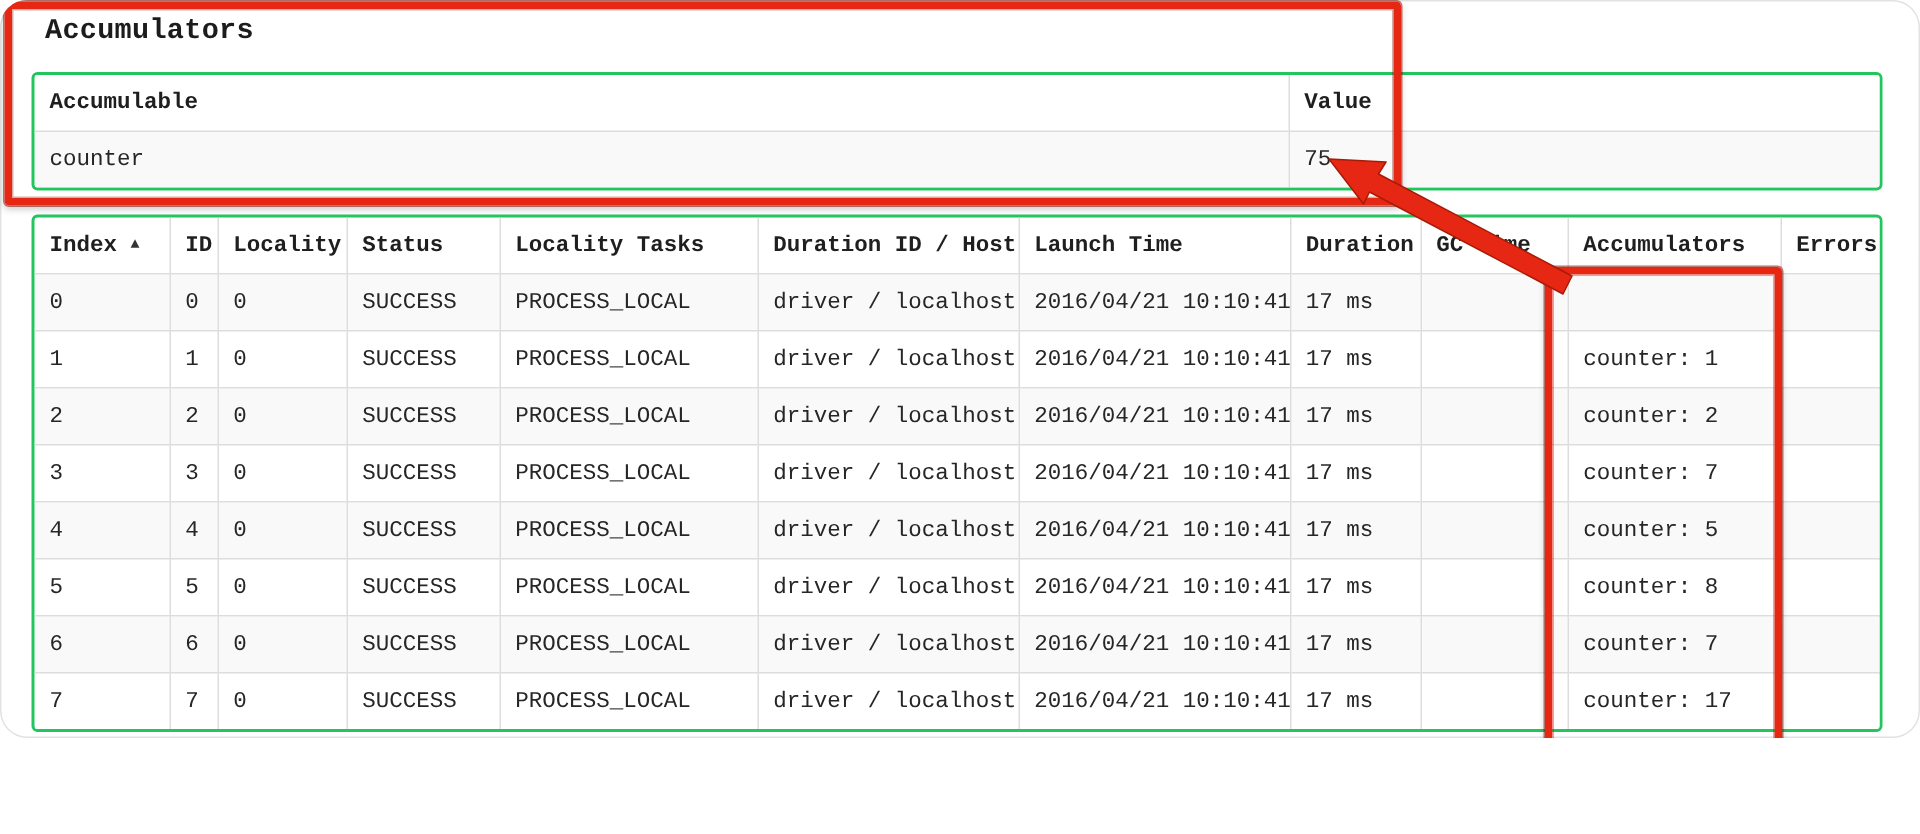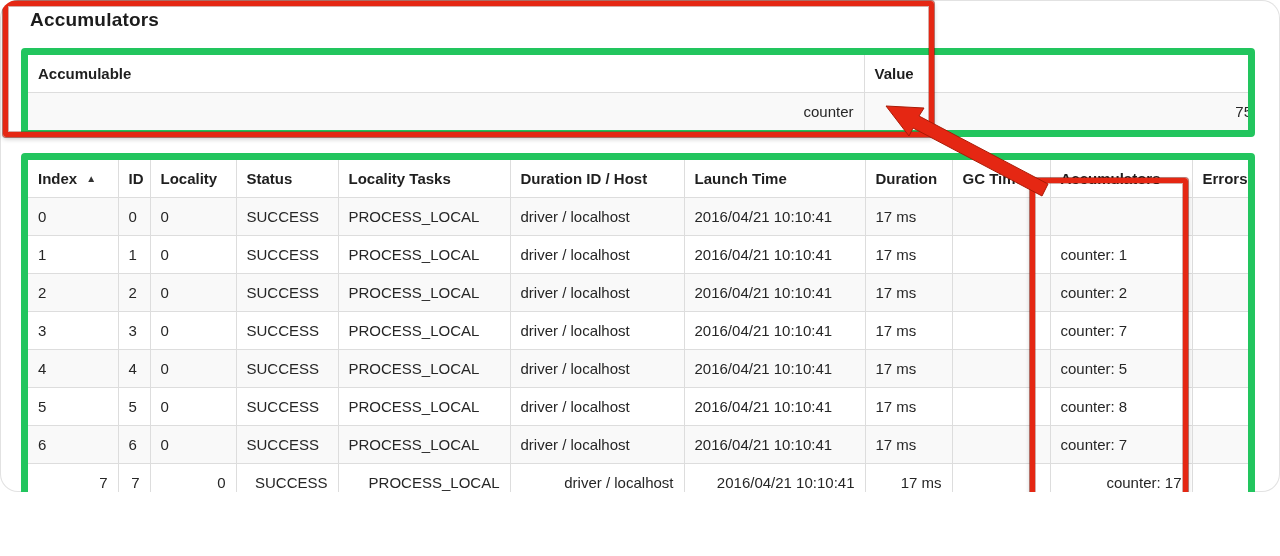--- a/index.html
+++ b/index.html
@@ -7,36 +7,37 @@
   body { font-family: "Liberation Sans", "DejaVu Sans", sans-serif; }
 
   .page {
     position: relative;
     width: 1280px;
     height: 492px;
     background: #ffffff;
     overflow: hidden;
     border-radius: 18px;
     box-shadow: inset 0 0 0 1px #e2e2e2;
+    font-family: Liberation Mono, monospace;
   }
 
   .section-heading {
     font-size: 19px;
     font-weight: bold;
     color: #1c1c1c;
     margin-left: 30px;
     letter-spacing: 0.2px;
   }
   #accumulators-heading { padding-top: 9px; }
   #tasks-heading { margin-top: 27px; }
 
   .tbl-wrap {
     margin-left: 21px;
     width: 1234px;
-    border: 7px solid #22c55e;
+    border: 2px solid #22c55e;
     border-radius: 4px;
     overflow: hidden;
     background: #fff;
   }
   #accumulators-table-wrap { margin-top: 17px; }
   #tasks-table-wrap { margin-top: 16px; }
 
   table {
     border-collapse: collapse;
     table-layout: fixed;
@@ -50,21 +51,21 @@
     text-align: left;
     line-height: 21px;
     white-space: nowrap;
     overflow: hidden;
     vertical-align: middle;
   }
   th { font-weight: bold; color: #1f1f1f; background: #ffffff; }
   tr > *:first-child { border-left: none; }
   tr > *:last-child  { border-right: none; }
   thead th { border-top: none; }
-  tbody tr:last-child td { border-bottom: none; text-align: right; }
+  tbody tr:last-child td { border-bottom: none; }
   tbody tr:nth-child(odd) { background: #f9f9f9; }
   tbody tr:nth-child(even) { background: #ffffff; }
 
   .sort-icon {
     font-size: 10px;
     color: #333;
     margin-left: 9px;
     vertical-align: 2px;
   }
 

